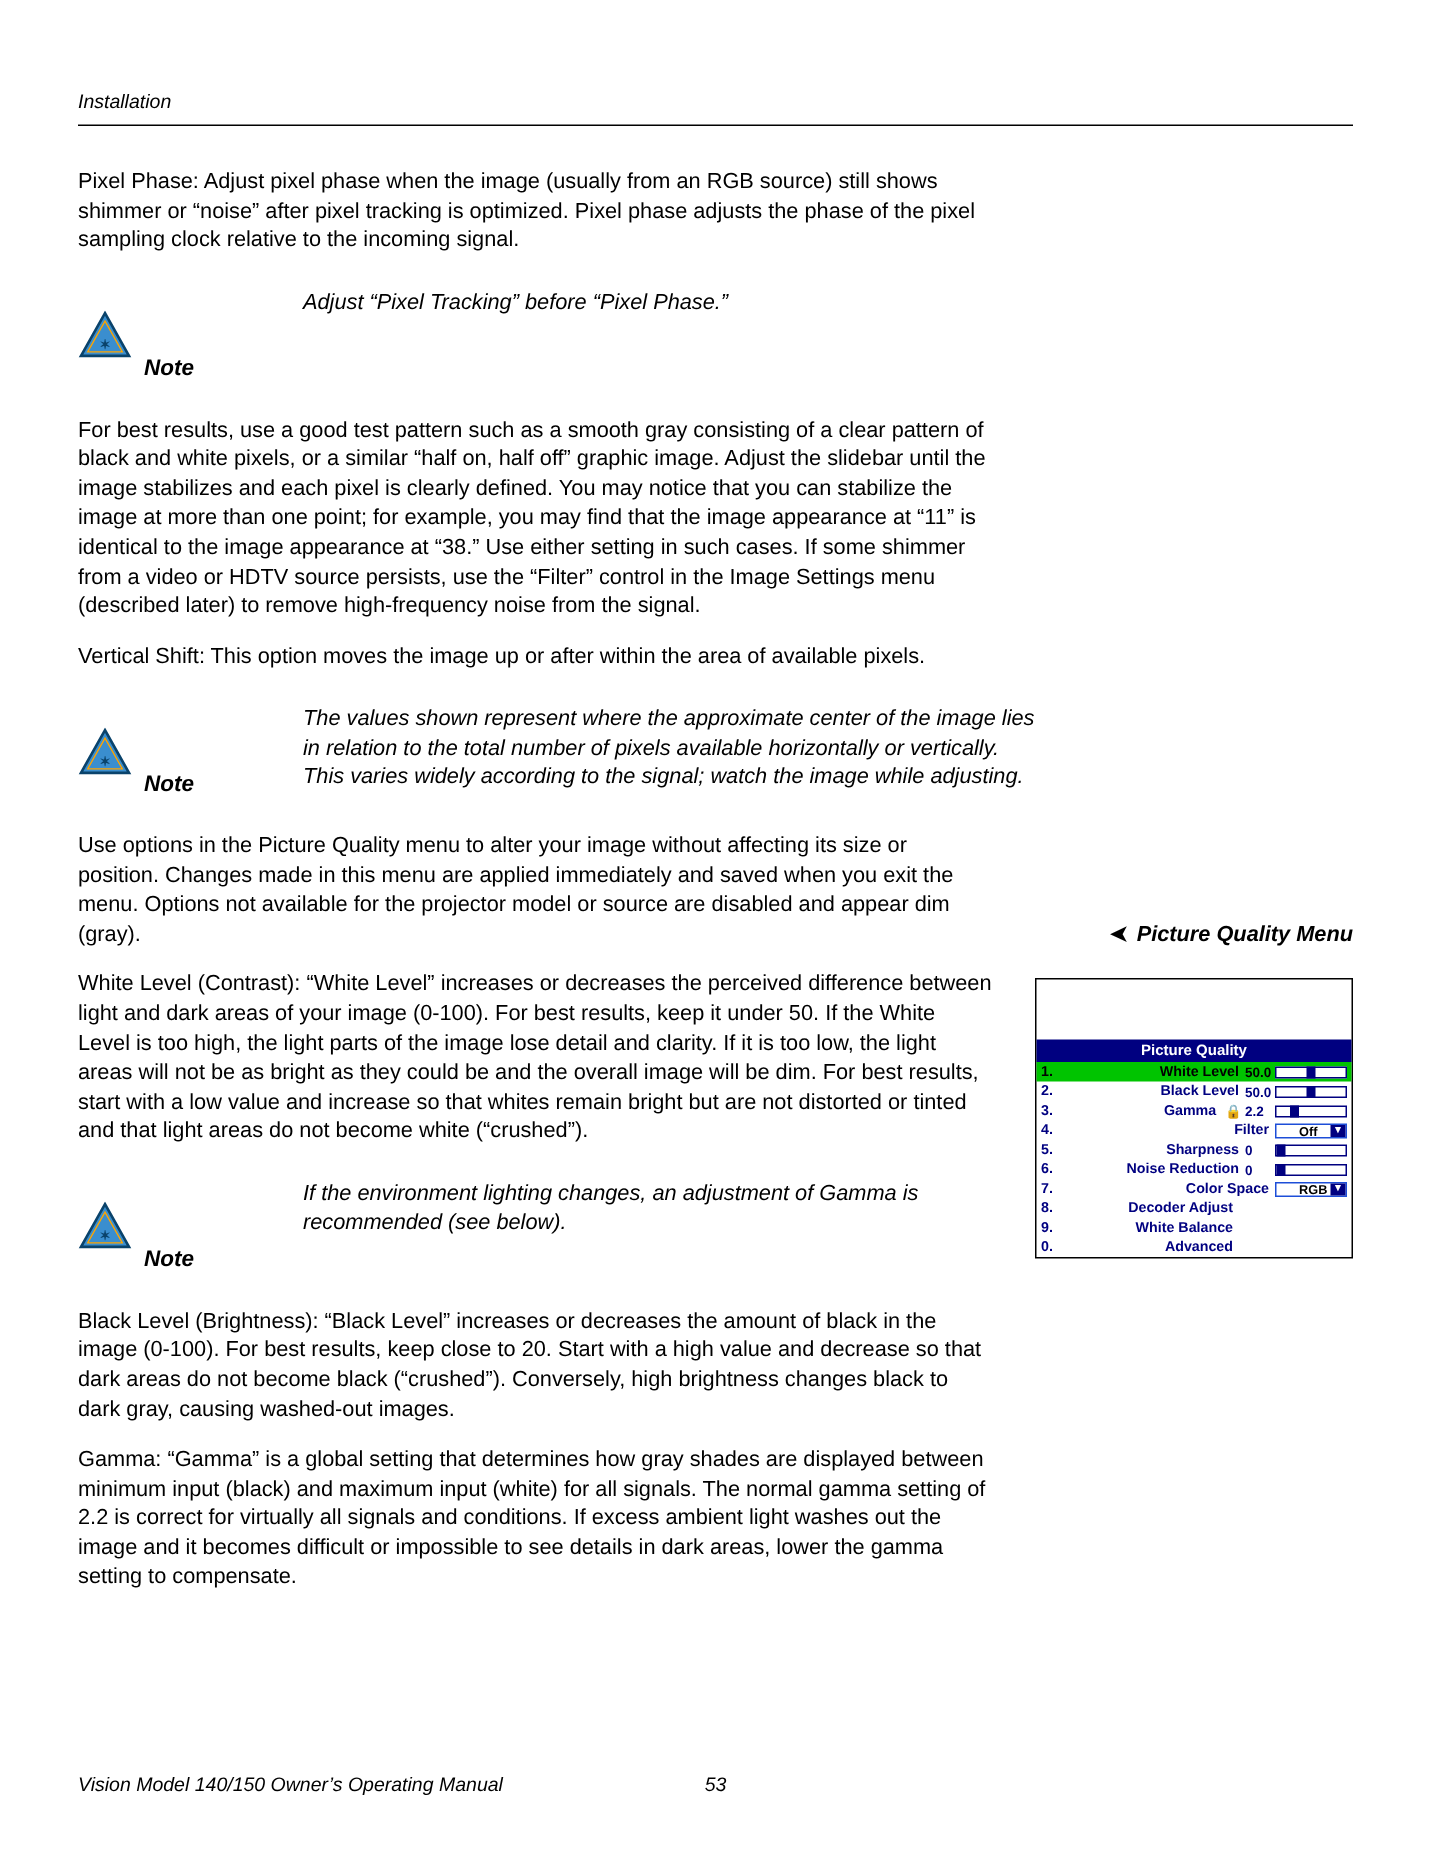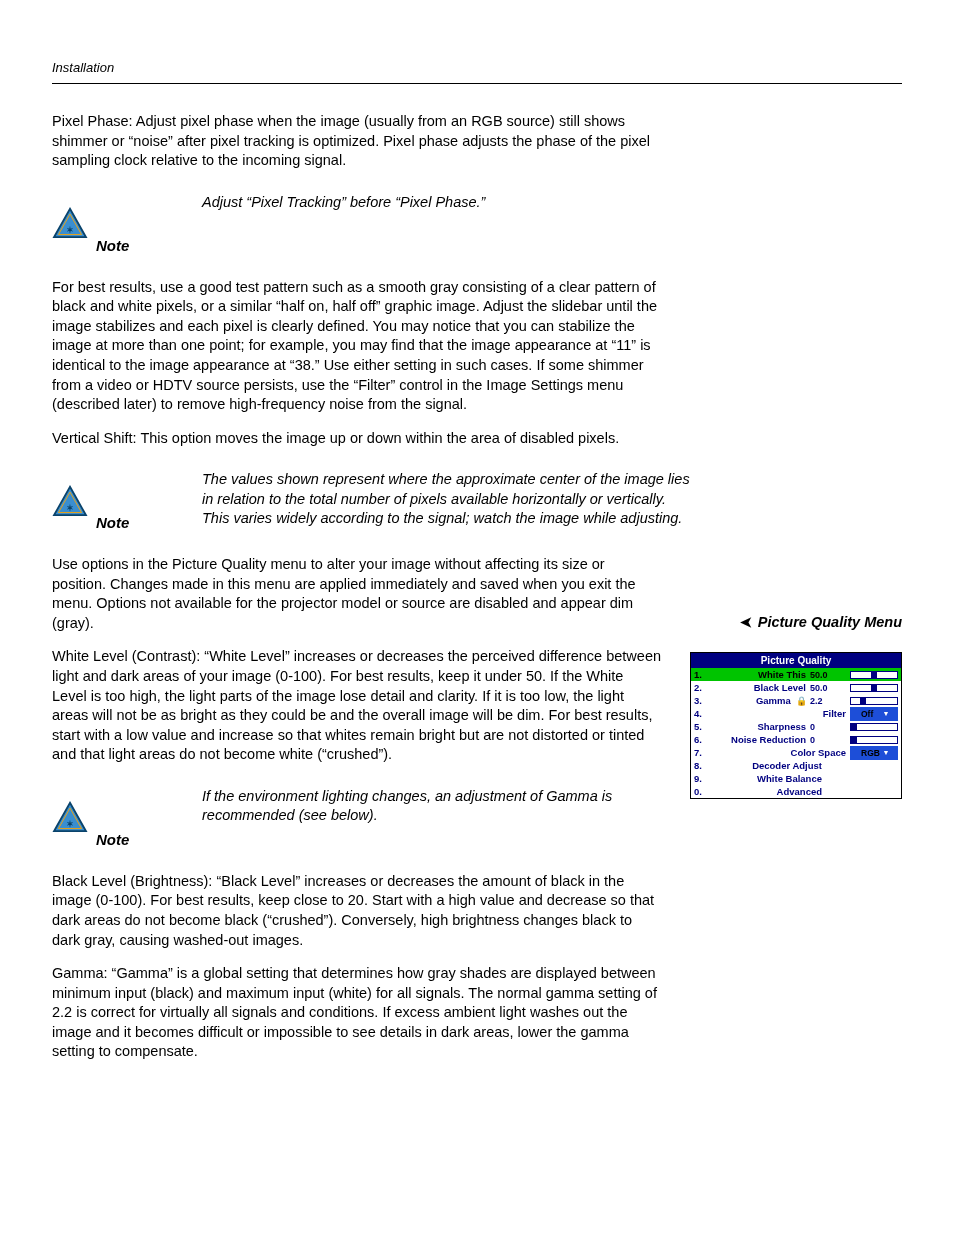--- a/index.html
+++ b/index.html
@@ -87,45 +87,46 @@
     font-family: Arial, sans-serif;
     font-size: 9.5px;
   }
   .menu-title {
     background: #000080;
     color: #fff;
     text-align: center;
     font-weight: 700;
     padding: 2px 0;
     font-size: 10px;
+    margin-top: 40px;
   }
   .menu-row {
     display: flex;
     align-items: center;
     height: 13px;
     padding: 0 3px;
   }
   .menu-row.sel { background: #00c400; color: #000; }
   .menu-num { width: 18px; color: #000080; font-weight: 700; }
   .menu-row.sel .menu-num { color: #000; }
   .menu-label { flex: 1; text-align: right; color: #000080; font-weight: 700; padding-right: 4px; }
   .menu-row.sel .menu-label { color: #000; }
-  .menu-val { width: 40px; color: #000080; font-weight: 700; font-size: 9px; }
+  .menu-val { width: 20px; color: #000080; font-weight: 700; font-size: 9px; }
   .menu-row.sel .menu-val { color: #000; }
   .menu-slider {
     width: 48px; height: 8px; border: 1px solid #000080; position: relative; background: #fff;
     box-sizing: border-box;
   }
   .menu-slider .thumb {
     position: absolute; top: -1px; width: 6px; height: 8px; background: #000080;
   }
   .menu-dd {
-    width: 48px; height: 10px; border: 7px solid #1d4ed8; background: #fff;
+    width: 48px; height: 10px; border: 1px solid #1d4ed8; background: #fff;
     display: flex; align-items: center; font-size: 8.5px; font-weight: 700;
-    color: #000; box-sizing: border-box; padding-left: 4px; position: relative;
+    color: #000; box-sizing: border-box; padding-left: 15px; position: relative;
   }
   .menu-dd .arr {
     position: absolute; right: 0; top: 0; bottom: 0; width: 10px;
     background: #000080; color: #fff; display: flex; align-items: center; justify-content: center;
     font-size: 7px;
   }
   .lock { font-size: 9px; color: #000080; margin: 0 2px; }
   .footer {
     position: absolute;
     bottom: 38px;
@@ -158,21 +159,21 @@
         </svg>
       <span class="note-label">Note</span>
     </div>
     <div class="note-text">Adjust “Pixel Tracking” before “Pixel Phase.”</div>
   </div>
 
   <p class="body-text">For best results, use a good test pattern such as a smooth gray consisting of a clear pattern of black and white pixels, or a similar “half on, half off” graphic image. Adjust the slidebar until the image stabilizes and each pixel is clearly defined. You may notice that you can stabilize the image at more than one point; for example, you may find that the image appearance at “11” is identical to the image appearance at “38.” Use either setting in such cases. If some shimmer from a video or HDTV source persists, use the “Filter” control in the Image Settings menu (described later) to remove high-frequency noise from the signal.</p>
 
 
   <p class="body-text">
-    <b>Vertical Shift:</b><span> This option moves the image up or down within the area of disabled pixels.</span>
+    <b>Vertical Shift:</b><span> This option moves the image up or after within the area of available pixels.</span>
   </p>
 
   <div class="note-row">
     <div class="note-icon-wrap">
       <svg class="tri" viewBox="0 0 40 36">
           <polygon points="20,2 38,34 2,34" fill="#3a8ecf" stroke="#0a436b" stroke-width="2"></polygon>
           <polygon points="20,8 33,31 7,31" fill="none" stroke="#ffa500" stroke-width="1"></polygon>
           <text x="20" y="29" text-anchor="middle" font-size="10" fill="#0a436b" font-weight="bold">✶</text>
         </svg>
       <span class="note-label">Note</span>
@@ -209,21 +210,21 @@
 
   <p class="body-text">
     <b>Gamma:</b><span> “Gamma” is a global setting that determines how gray shades are displayed between minimum input (black) and maximum input (white) for all signals. The normal gamma setting of 2.2 is correct for virtually all signals and conditions. If excess ambient light washes out the image and it becomes difficult or impossible to see details in dark areas, lower the gamma setting to compensate.</span>
   </p>
 
   <div class="menu-box">
     <div class="menu-title">Picture Quality</div>
     <div id="menu-rows">
         <div class="menu-row sel">
           <span class="menu-num">1.</span>
-          <span class="menu-label">White This</span>
+          <span class="menu-label">White Level</span>
           <span class="menu-val">50.0</span>
           <span class="menu-slider">
             <span class="thumb" style="left: 20px;"></span>
           </span>
         </div>
         <div class="menu-row">
           <span class="menu-num">2.</span>
           <span class="menu-label">Black Level</span>
           <span class="menu-val">50.0</span>
           <span class="menu-slider">
@@ -282,13 +283,17 @@
           <span style="width: 72px;"></span>
         </div>
         <div class="menu-row">
           <span class="menu-num">0.</span>
           <span class="menu-label">Advanced</span>
           <span style="width: 72px;"></span>
         </div>
       </div>
   </div>
 
+  <div class="footer">
+    <span class="title">Vision Model 140/150 Owner’s Operating Manual</span>
+    <span class="pn">53</span>
+  </div>
 </div>
 
 </body></html>

